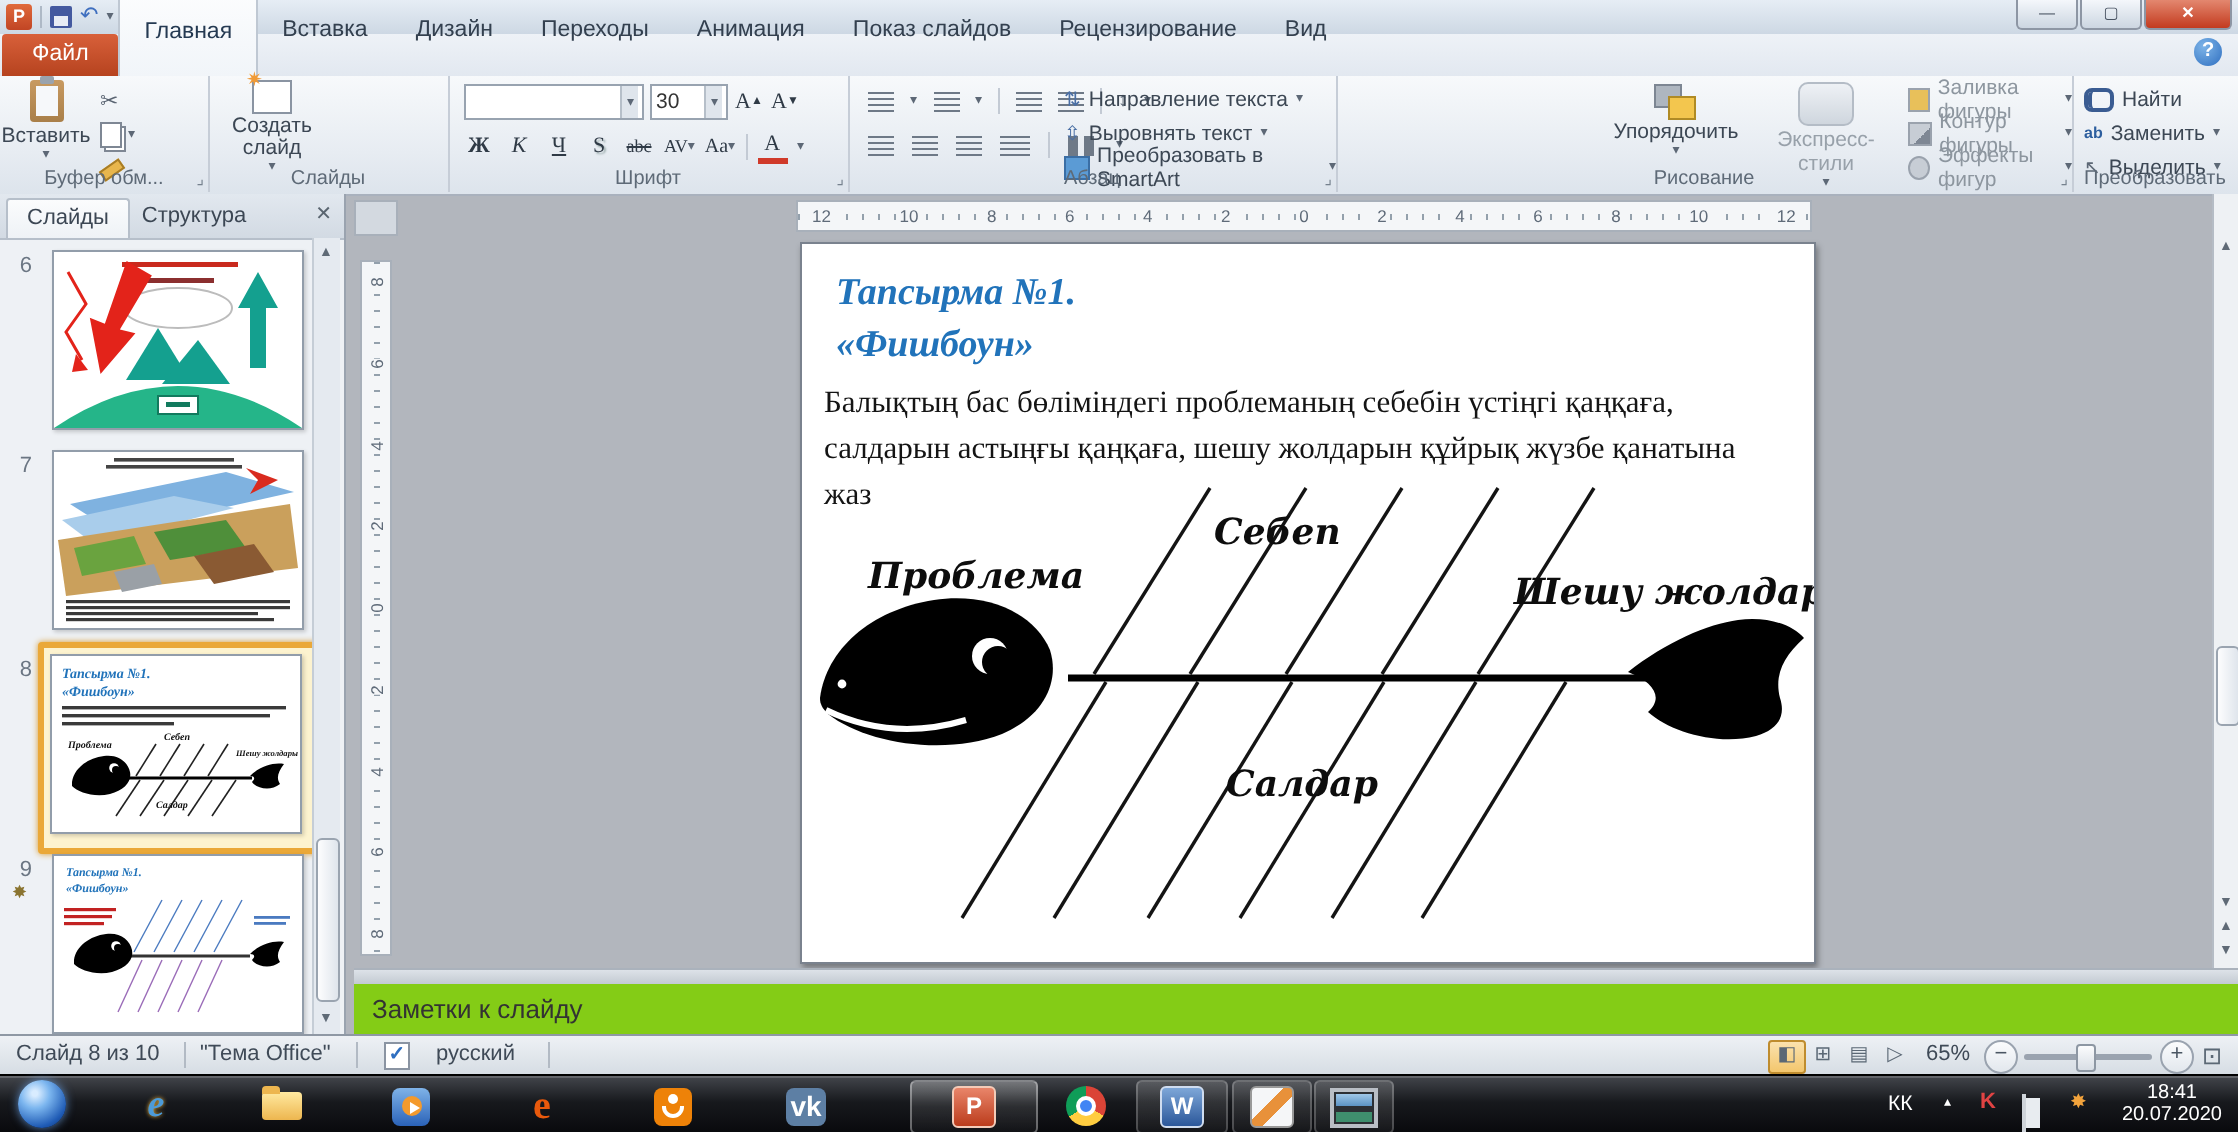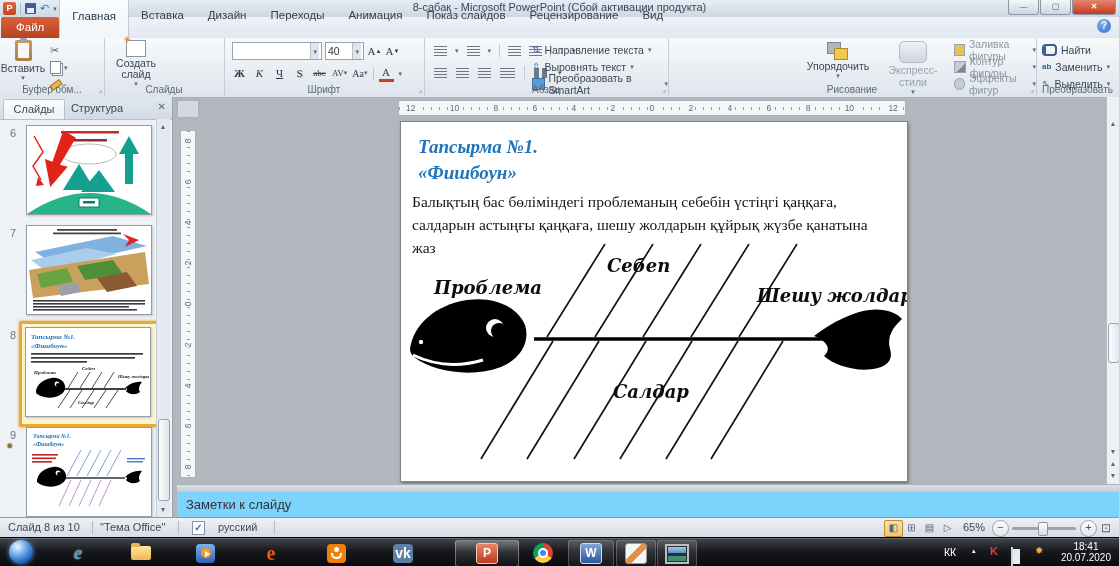--- a/index.html
+++ b/index.html
@@ -100,21 +100,21 @@
     font-style:italic;font-size:19px;color:#2173ba;line-height:26px;}
   .sbody{position:absolute;left:11px;top:68px;width:476px;font-family:"Liberation Serif",serif;
     font-size:15.5px;color:#141414;line-height:23px;}
   .fishsvg{position:absolute;left:0;top:0;}
   .fishsvg text{font-family:"DejaVu Serif","Liberation Serif",serif;font-weight:bold;font-style:italic;fill:#0d0d0d;}
   
   .mainscroll{position:absolute;left:1106px;top:97px;width:13px;height:390px;background:#eef1f4;border-left:1px solid #b5bcc5;}
   
   .splitter{position:absolute;left:177px;top:484px;width:942px;height:7px;
     background:linear-gradient(#dde2e8,#c3cad2);border-top:1px solid #aab2bc;border-bottom:1px solid #aab2bc;}
-  .notes{position:absolute;left:177px;top:492px;width:942px;height:25px;background:#7dd3fc;}
+  .notes{position:absolute;left:177px;top:492px;width:942px;height:25px;background:#84cc16;}
   .notes div{margin:5px 0 0 9px;font-size:13px;color:#333;}
   
   .statusbar{position:absolute;left:0;top:517px;width:1119px;height:20px;
     background:linear-gradient(#eef1f5,#d5dce3);border-top:1px solid #8f98a4;font-size:11px;color:#3f4a57;}
   .stitem{position:absolute;top:3px;}
   .stsep{position:absolute;top:3px;width:1px;height:13px;background:#b2bac4;}
   .spellic{width:11px;height:12px;background:#fff;border:1px solid #8a94a2;color:#2f6fc0;
     font-size:10px;font-weight:bold;text-align:center;line-height:12px;}
   .viewbtn{position:absolute;top:2px;width:17px;height:15px;text-align:center;line-height:15px;
     font-size:10px;color:#5b6875;}
@@ -176,21 +176,20 @@
       <span class="ppticon">P</span>
       <span class="qsep"></span>
       <span class="saveic"></span>
       <span class="qbtn">↶</span>
       <span class="dd">▾</span>
       <span class="qbtn">↺</span>
       <span class="newdoc"></span>
       <span class="qsep"></span>
       <span class="dd" style="color:#5a6372">▾</span>
     </div>
-    <div class="win-title">8-сабақ  -  Microsoft PowerPoint (Сбой активации продукта)</div>
     <div class="winbtns">
       <span class="wbtn">—</span>
       <span class="wbtn">▢</span>
       <span class="wbtn close">✕</span>
     </div>
   </div>
 
   <div class="tabrow">
     <div class="tabs">
       <div class="tab file">Файл</div>
@@ -240,21 +239,21 @@
       <div class="grplabel">Слайды</div>
     </div>
 
     <div class="grp" style="left:224px;width:200px">
       <div style="position:absolute;left:8px;top:4px;display:flex;gap:3px;align-items:center">
         <span class="combo" style="width:84px">
             <span></span>
             <span class="dd">▾</span>
           </span>
         <span class="combo" style="width:33px">
-            <span>40</span>
+            <span>30</span>
             <span class="dd">▾</span>
           </span>
         <span class="fbtn">
             <span>А</span>
             <sup style="font-size:6px">▲</sup>
           </span>
         <span class="fbtn">
             <span>А</span>
             <sup style="font-size:6px">▼</sup>
           </span>

